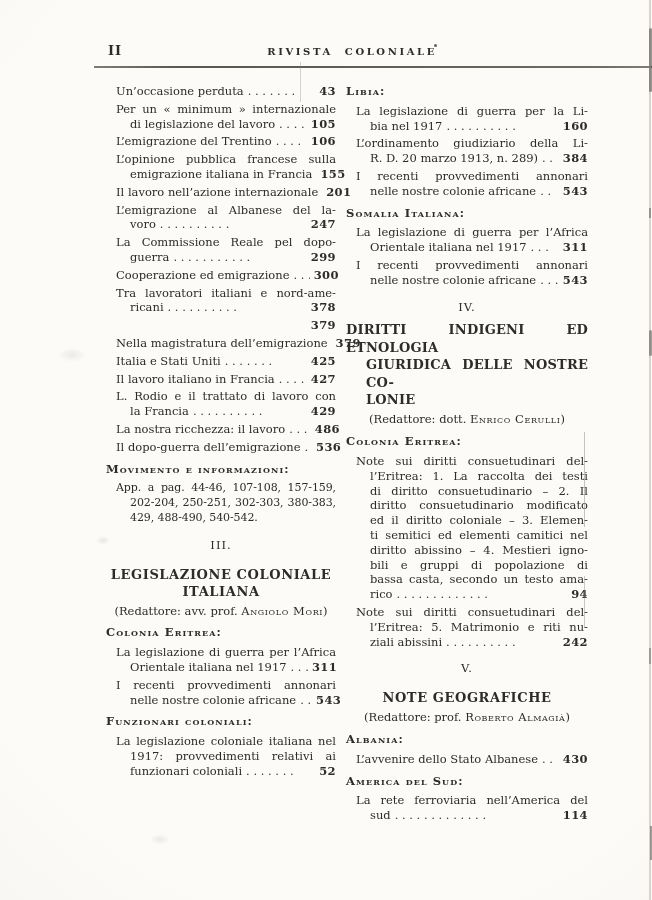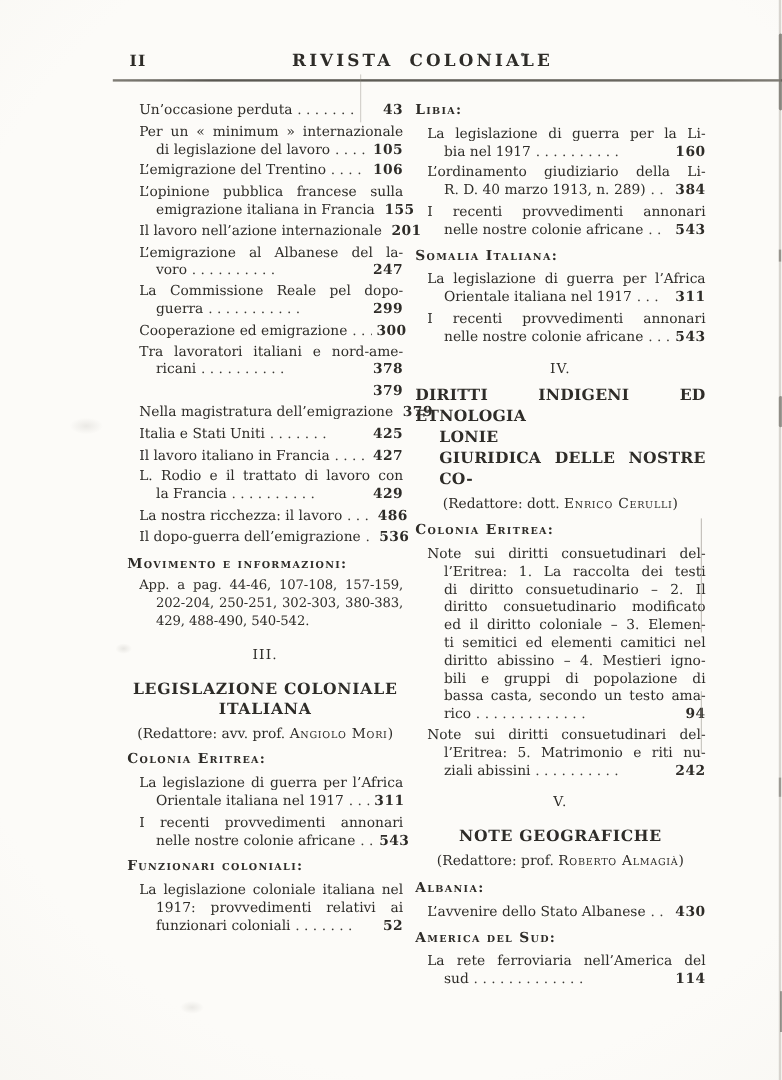--- a/index.html
+++ b/index.html
@@ -4,21 +4,21 @@
 <style>
   html,body{margin:0;padding:0;}
   body{
     width:652px;height:900px;overflow:hidden;position:relative;
     background:radial-gradient(120% 100% at 55% 45%, #fcfbf8 55%, #f2f0ea 100%);
     font-family:"DejaVu Serif","Liberation Serif",serif;
     color:#2e2c28;font-size:11.5px;line-height:14.8px;
   }
   .hdr{position:absolute;left:108px;right:70px;top:44px;display:flex;align-items:baseline;}
   .folio{font-weight:700;font-size:13px;letter-spacing:1px;}
-  .runtitle{flex:1;text-align:center;font-weight:600;font-size:14px;letter-spacing:2.6px;word-spacing:6px;}
+  .runtitle{flex:1;text-align:center;font-weight:600;font-size:10px;letter-spacing:2.6px;word-spacing:6px;}
   .rule{position:absolute;left:94px;right:0;top:66px;height:2px;
     background:linear-gradient(90deg,#6a675f,#3c3a34 15%,#46443d 55%,#55524a 90%,#6a675f);opacity:.85;}
   .cols{position:absolute;left:106px;top:84px;display:flex;gap:10px;}
   .col{width:230px;}
   .col.right{width:242px;}
   .col > :first-child{margin-top:0;}
   .entry{margin:0 0 3px 10px;}
   .para{margin:4px 0 0 10px;padding-left:14px;text-indent:-14px;
     text-align:justify;font-size:11px;letter-spacing:-0.1px;}
   .line{white-space:nowrap;}
@@ -224,21 +224,21 @@
         <div class="line j">La legislazione di guerra per la Li-</div>
         <div class="line last cont">
           <span class="txt">bia nel 1917</span>
           <span class="dots">. . . . . . . . . .</span>
           <span class="pg">160</span>
         </div>
       </div>
       <div class="entry">
         <div class="line j">L’ordinamento giudiziario della Li-</div>
         <div class="line last cont">
-          <span class="txt">R. D. 40 marzo 1913, n. 289)</span>
+          <span class="txt">R. D. 20 marzo 1913, n. 289)</span>
           <span class="dots">. .</span>
           <span class="pg">384</span>
         </div>
       </div>
       <div class="entry">
         <div class="line j">I recenti provvedimenti annonari</div>
         <div class="line last cont">
           <span class="txt">nelle nostre colonie africane</span>
           <span class="dots">. .</span>
           <span class="pg">543</span>
@@ -257,22 +257,22 @@
         <div class="line j">I recenti provvedimenti annonari</div>
         <div class="line last cont">
           <span class="txt">nelle nostre colonie africane</span>
           <span class="dots">. . .</span>
           <span class="pg">543</span>
         </div>
       </div>
       <div class="secnum">IV.</div>
       <div class="title_l">
         <div class="line j">DIRITTI INDIGENI ED ETNOLOGIA</div>
+        <div class="line j cont">GIURIDICA DELLE NOSTRE CO-</div>
         <div class="line cont">LONIE</div>
-        <div class="line j cont">GIURIDICA DELLE NOSTRE CO-</div>
       </div>
       <div class="editor"><span>(Redattore: dott. </span><span class="scname">Enrico Cerulli</span><span>)</span></div>
       <div class="sc">Colonia Eritrea:</div>
       <div class="entry">
         <div class="line j">Note sui diritti consuetudinari del-</div>
         <div class="line j cont">l’Eritrea: 1. La raccolta dei testi</div>
         <div class="line j cont">di diritto consuetudinario – 2. Il</div>
         <div class="line j cont">diritto consuetudinario modificato</div>
         <div class="line j cont">ed il diritto coloniale – 3. Elemen-</div>
         <div class="line j cont">ti semitici ed elementi camitici nel</div>

